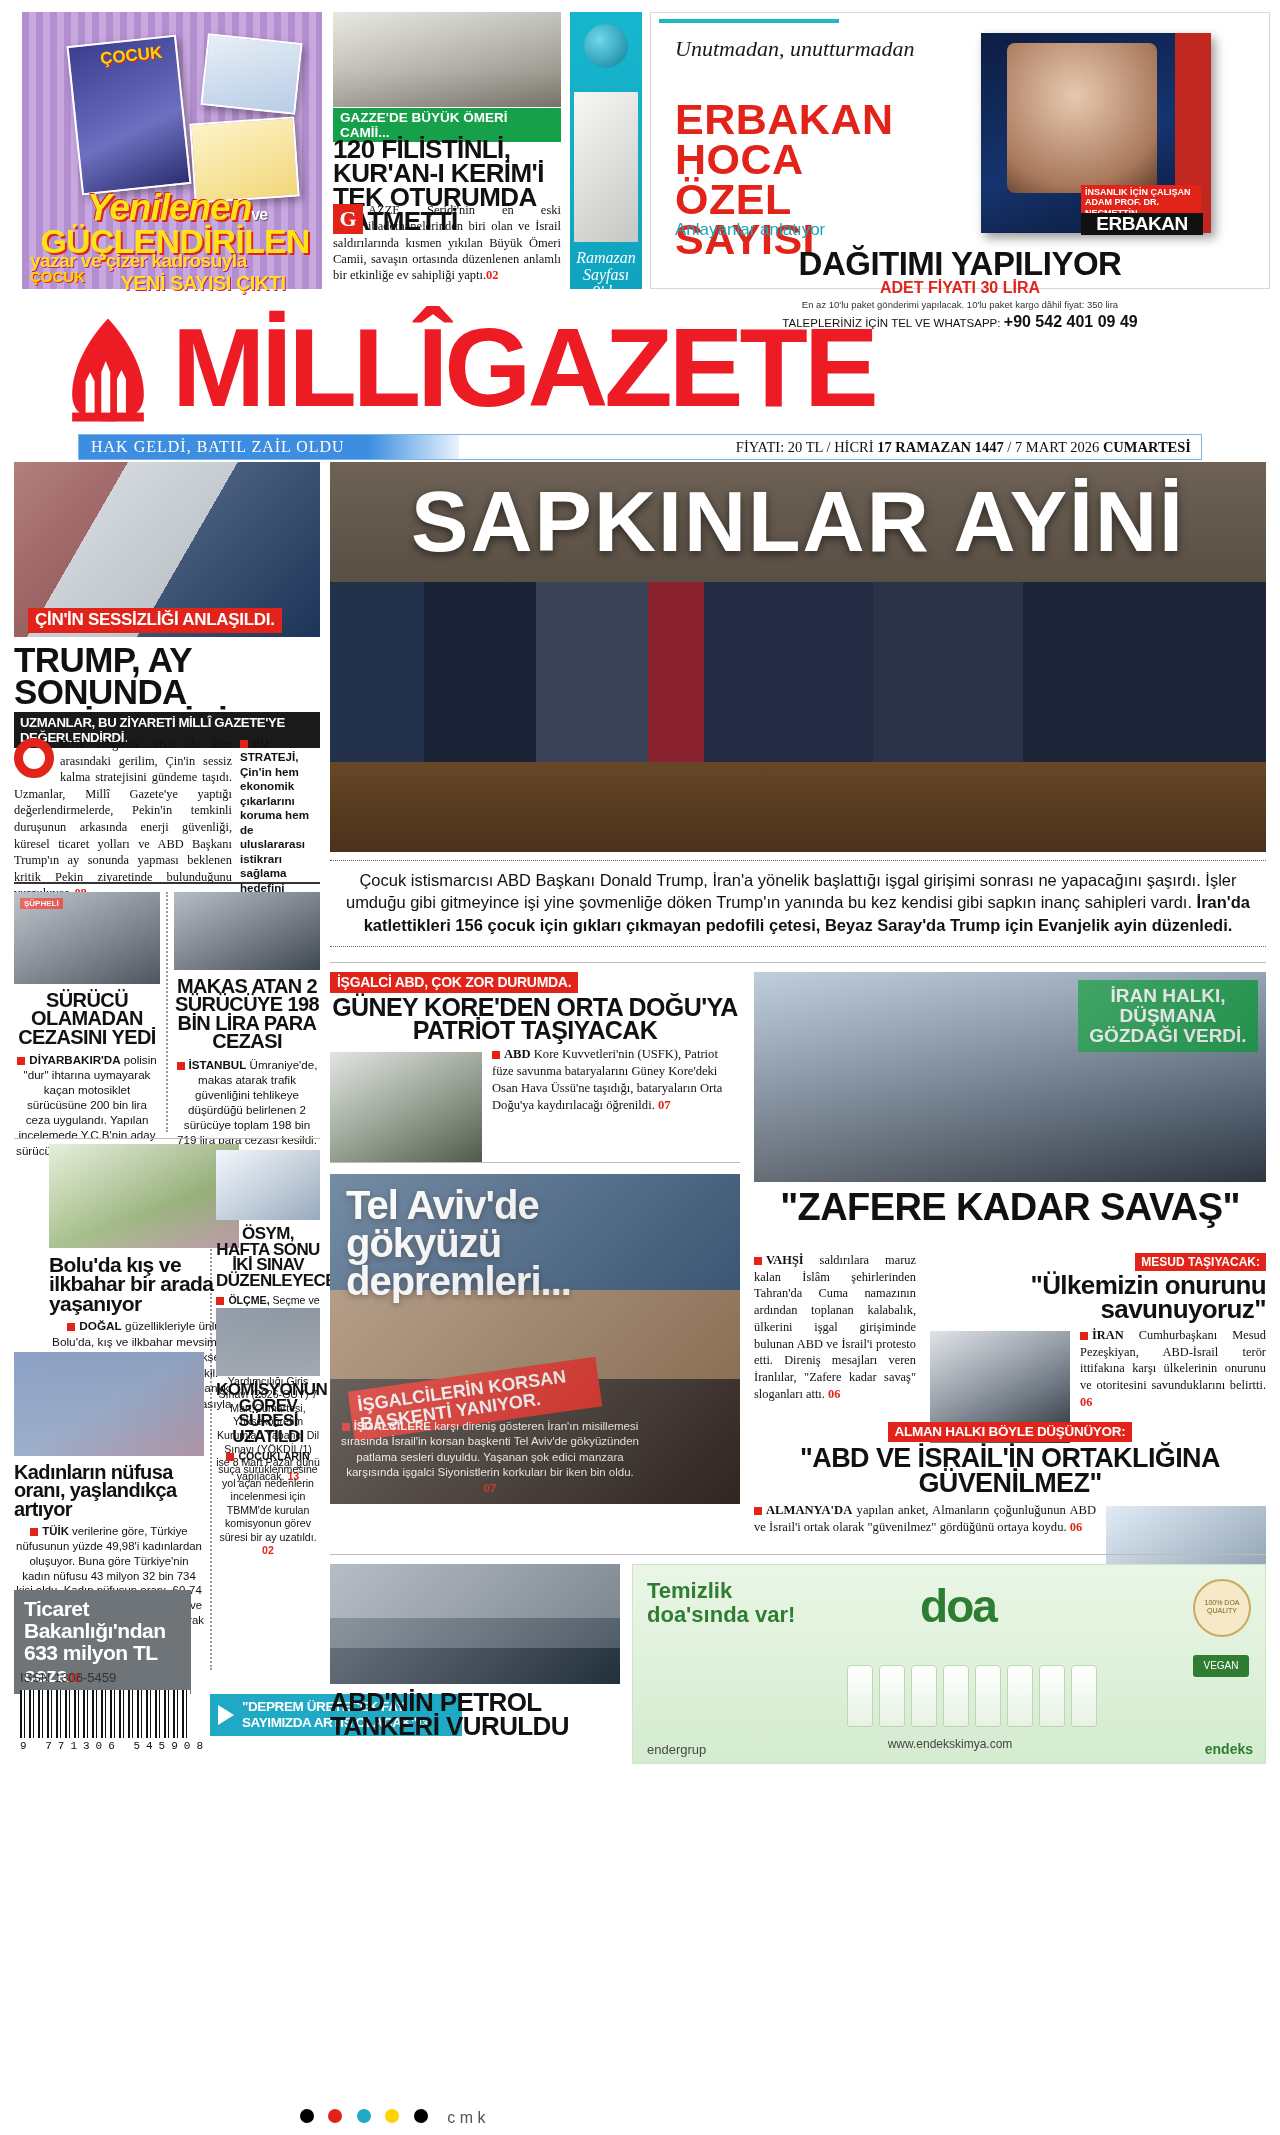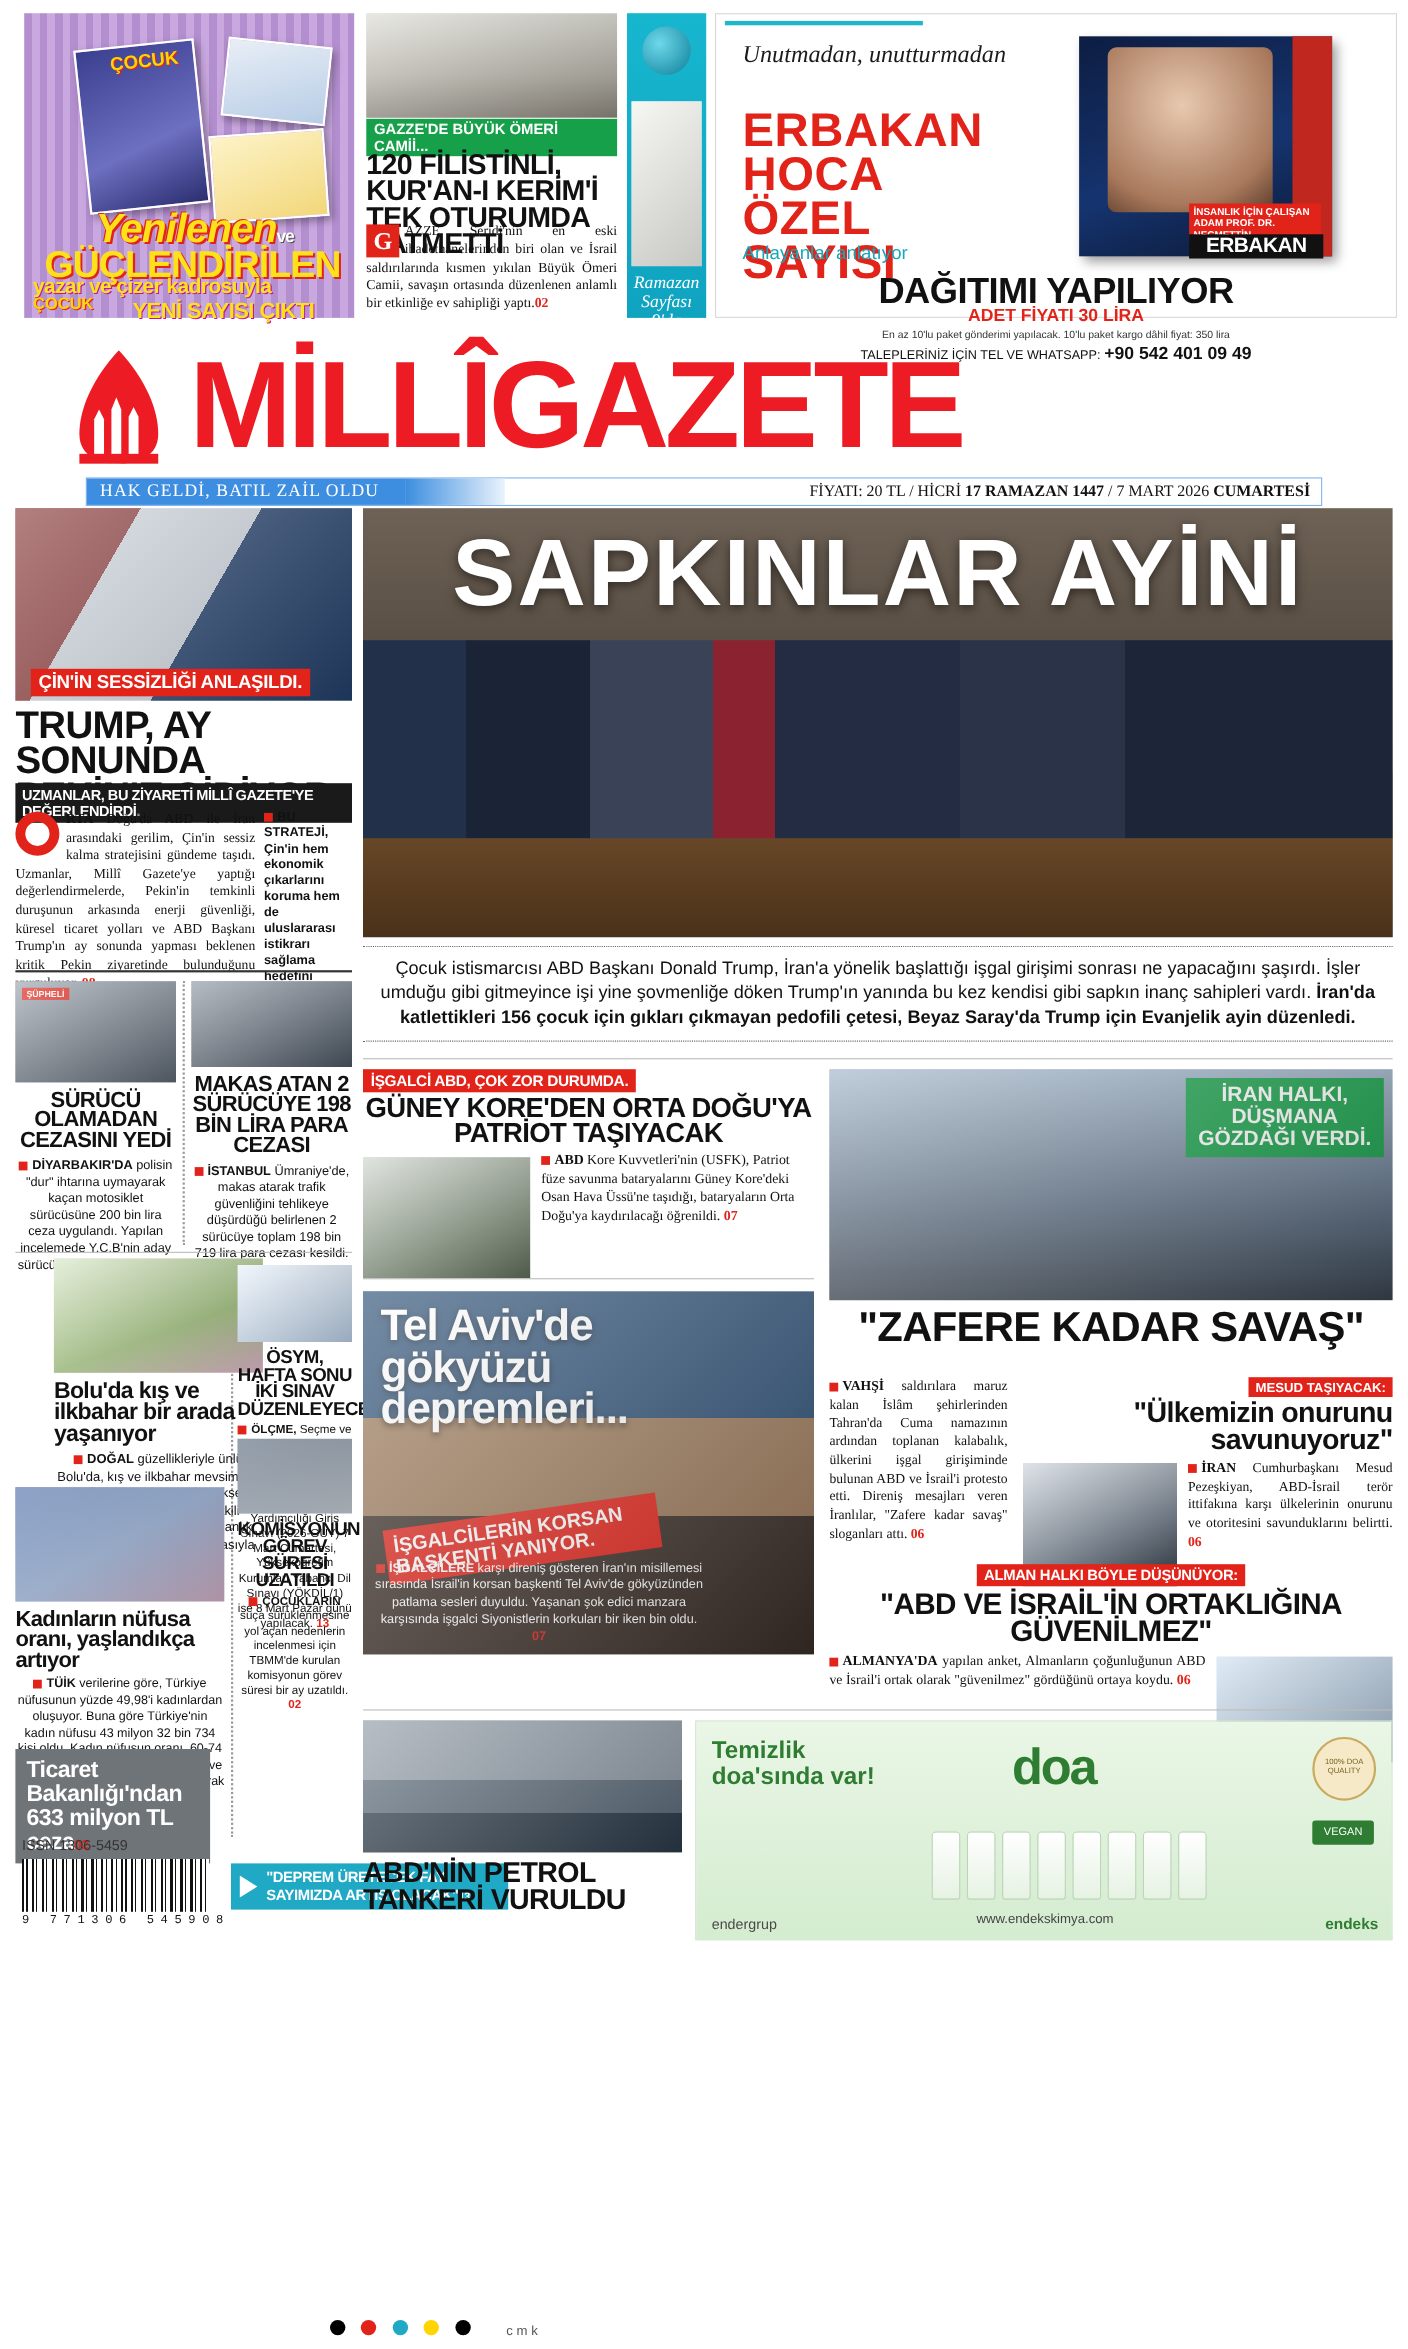--- a/index.html
+++ b/index.html
@@ -512,16 +512,16 @@
       </div>
     </div>
   </div>
 
   <div id="regmarks" class="abs">
     <span class="dot" style="background:#000;"></span>
     <span class="dot" style="background:#e2231a;"></span>
     <span class="dot" style="background:#1fa9c4;"></span>
     <span class="dot" style="background:#ffd400;"></span>
     <span class="dot" style="background:#000;"></span>
-    <span style="font-size:12px;color:#555;margin-left:18px;">c m k</span>
+    <span style="font-size:16px;color:#555;margin-left:5px;">c m k</span>
   </div>
 
 </div>
 
 </body></html>

